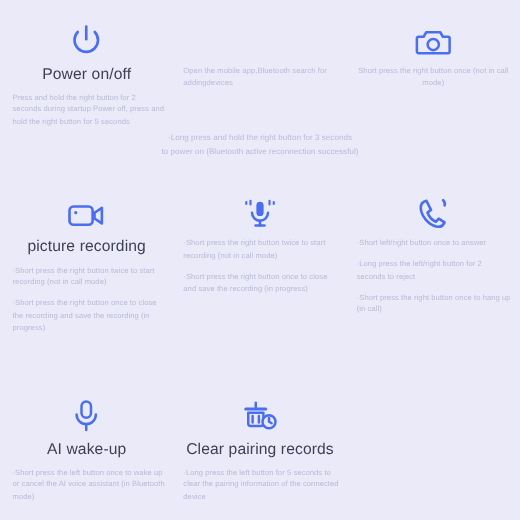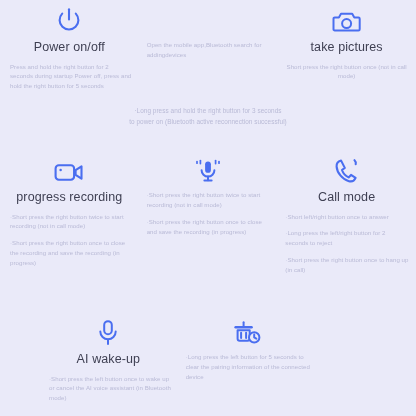--- a/index.html
+++ b/index.html
@@ -67,24 +67,24 @@
   .note {
     width: 100%;
     text-align: center;
     font-size: 6.4px;
     line-height: 1.75;
     color: #b9bad6;
     letter-spacing: .05px;
   }
 
   
-  #row-1 { position: absolute; top: 0;   left: 0; }
+  #row-1 { position: absolute; top: 12px;   left: 0; }
   #note-block { position: absolute; top: 105px; left: 0; width: 416px; }
   #row-2 { position: absolute; top: 150px; left: 0; }
-  #row-3 { position: absolute; top: 312px; left: 0; padding-left: 39px; }
+  #row-3 { position: absolute; top: 312px; left: 0; }
 </style>
 </head>
 <body>
 
 <div class="page">
 
   <div class="row" id="row-1">
 
     <div class="cell">
       <div class="icon-wrap">
@@ -102,42 +102,41 @@
       <div class="desc c-mid">Open the mobile app,Bluetooth search for addingdevices</div>
     </div>
 
     <div class="cell">
       <div class="icon-wrap">
         <svg width="29" height="25" viewBox="0 0 29 25" fill="none" stroke="#4a6ef0" stroke-width="2" stroke-linejoin="round" stroke-linecap="round">
           <path d="M2.2 8.4h4.1l2.1-3.6h11.2l2.1 3.6h4.1a1.3 1.3 0 0 1 1.3 1.3v10.5a1.3 1.3 0 0 1-1.3 1.3H2.2A1.3 1.3 0 0 1 .9 20.2V9.7a1.3 1.3 0 0 1 1.3-1.3z" transform="translate(0.6,0)"></path>
           <circle cx="14.6" cy="14.6" r="4.5"></circle>
         </svg>
       </div>
-      <div class="heading">take pictures</div>
       <div class="desc center">Short press the right button once (not in call mode)</div>
     </div>
 
   </div>
 
   <div id="note-block">
     <div class="note">·Long press and hold the right button for 3 seconds</div>
     <div class="note">to power on (Bluetooth active reconnection successful)</div>
   </div>
 
   <div class="row" id="row-2">
 
     <div class="cell">
       <div class="icon-wrap">
         <svg width="30" height="23" viewBox="0 0 30 23" fill="none" stroke="#4a6ef0" stroke-width="2.1" stroke-linejoin="round" stroke-linecap="round">
           <rect x="1.6" y="4.2" width="18.5" height="14.6" rx="3.2"></rect>
           <path d="M21.6 9.2l5.9-3.9v12.4l-5.9-3.9z"></path>
           <circle cx="6.6" cy="9.1" r="1.25" fill="#4a6ef0" stroke="none"></circle>
         </svg>
       </div>
-      <div class="heading">progress recording</div>
+      <div class="heading">picture recording</div>
       <div class="desc c-left">·Short press the right button twice to start recording (not in call mode)</div>
       <div class="desc c-left">·Short press the right button once to close the recording and save the recording (in progress)</div>
     </div>
 
     <div class="cell">
       <div class="icon-wrap">
         <svg width="30" height="26" viewBox="0 0 30 26" fill="none" stroke="#4a6ef0" stroke-width="2" stroke-linecap="round">
           <rect x="12.1" y="3.4" width="5.8" height="11.4" rx="2.9" fill="#4a6ef0" stroke="none"></rect>
           <path d="M8.6 12.2a6.4 6.4 0 0 0 12.8 0"></path>
           <line x1="15" y1="18.6" x2="15" y2="22.2"></line>
@@ -152,21 +151,20 @@
       <div class="desc c-mid">·Short press the right button once to close and save the recording (in progress)</div>
     </div>
 
     <div class="cell">
       <div class="icon-wrap">
         <svg width="26" height="26" viewBox="0 0 26 26" fill="none" stroke="#4a6ef0" stroke-width="2.1" stroke-linecap="round" stroke-linejoin="round">
           <path d="M7.1 2.6C4.3 3.3 2.4 5.6 2.6 8.6c.4 6.2 6.2 13.2 12.3 14.6 3 .7 5.6-.7 6.7-3.3l-4.6-3-2.4 2.5c-2.9-1.4-5.6-4.4-6.6-7.4l2.8-2.1z"></path>
           <path d="M20.5 2.2c1.2 1.1 1.6 2.6 1.2 4.1"></path>
         </svg>
       </div>
-      <div class="heading">Call mode</div>
       <div class="desc c-right">·Short left/right button once to answer</div>
       <div class="desc c-right">·Long press the left/right button for 2 seconds to reject</div>
       <div class="desc c-right">·Short press the right button once to hang up (in call)</div>
     </div>
 
   </div>
 
   <div class="row" id="row-3">
 
     <div class="cell">
@@ -187,18 +185,19 @@
         <svg width="28" height="26" viewBox="0 0 28 26" fill="none" stroke="#4a6ef0" stroke-width="2" stroke-linecap="round" stroke-linejoin="round">
           <line x1="10.6" y1="2.2" x2="10.6" y2="6.0"></line>
           <line x1="2.6" y1="7.2" x2="18.6" y2="7.2" stroke-width="2.4"></line>
           <path d="M4.6 10.2h12.1v8.6a2 2 0 0 1-2 2H6.6a2 2 0 0 1-2-2z"></path>
           <line x1="8.1" y1="12.8" x2="8.1" y2="18.0"></line>
           <line x1="13.1" y1="12.8" x2="13.1" y2="18.0"></line>
           <circle cx="21.2" cy="17.4" r="5.2" fill="#eaeaf9"></circle>
           <polyline points="21.2,14.4 21.2,17.4 23.3,18.6"></polyline>
         </svg>
       </div>
+      <div class="heading wrap">Clear pairing records</div>
       <div class="desc c-right">·Long press the left button for 5 seconds to clear the pairing information of the connected device</div>
     </div>
 
   </div>
 
 </div>
 
 </body></html>

